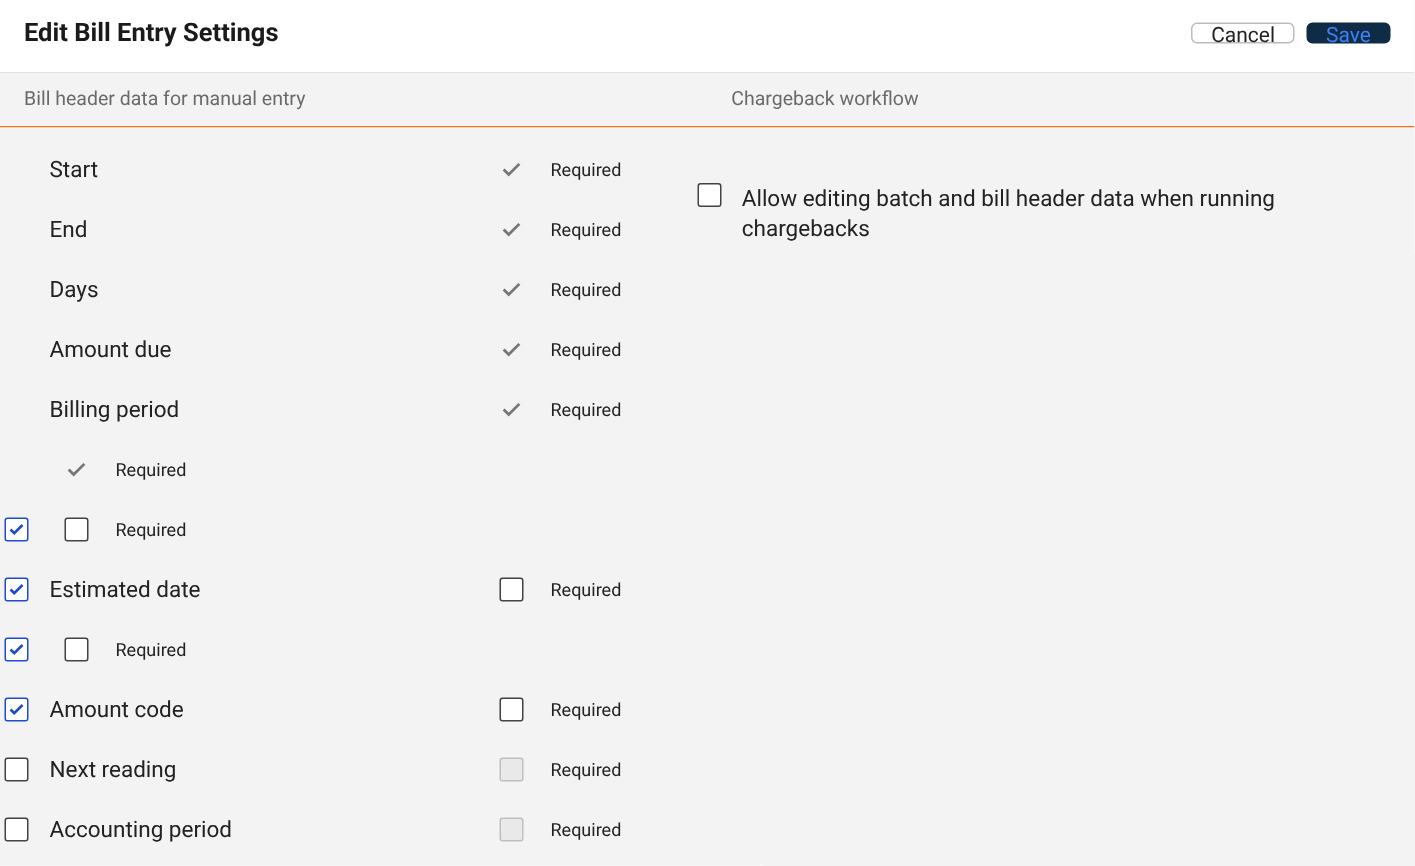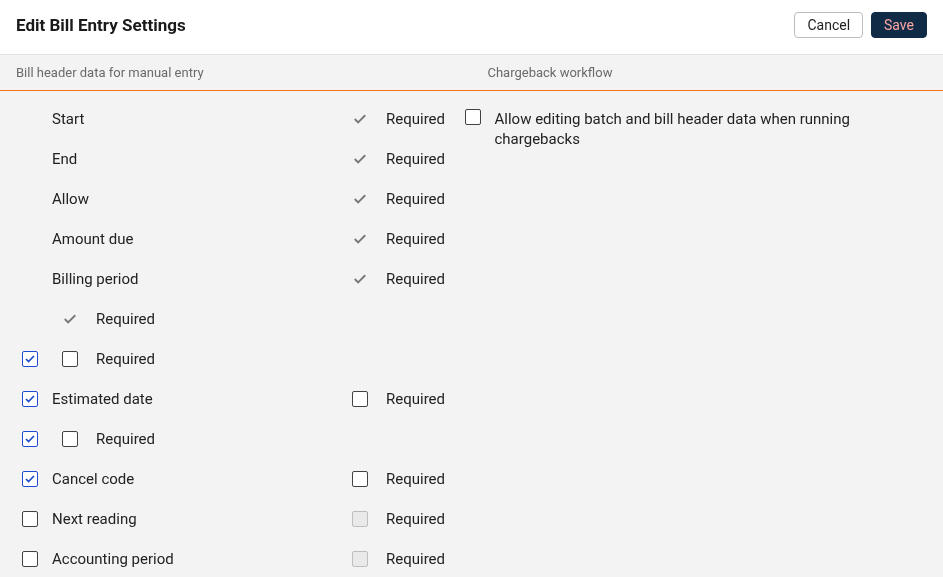--- a/index.html
+++ b/index.html
@@ -25,36 +25,36 @@
     font-size: 17px;
     font-weight: 700;
     margin: 0;
     color: #1a1a1a;
   }
   .header-actions {
     display: flex;
     gap: 8px;
   }
   .btn {
-    height: 26px;
+    height: 14px;
     padding: 0 12px;
     border-radius: 4px;
     font-size: 14px;
     cursor: pointer;
     font-family: inherit;
   }
   .btn-cancel {
     background: #fff;
     border: 1px solid #bcbcbc;
     color: #222;
   }
   .btn-save {
     background: #0f2b46;
     border: 1px solid #0f2b46;
-    color: #fca5a5;
+    color: #3b82f6;
   }
   .body {
     display: flex;
     background: #f3f3f3;
     height: calc(577px - 53px);
   }
   .col {
     flex: 1;
     padding: 0 0 0 0;
   }
@@ -69,21 +69,21 @@
     font-size: 13px;
     color: #6a6a6a;
   }
   .list {
     padding-top: 8px;
   }
   .row {
     display: flex;
     align-items: center;
     height: 40px;
-    padding-left: 22px;
+    padding-left: 3px;
   }
   .leftbox {
     width: 30px;
     display: flex;
     align-items: center;
     justify-content: flex-start;
   }
   .field-label {
     flex: 0 0 290px;
     font-size: 15px;
@@ -92,21 +92,21 @@
   .field-label.indent {
     padding-left: 0;
   }
   .req-col {
     width: 36px;
     display: flex;
     align-items: center;
     justify-content: center;
   }
   .req-label {
-    font-size: 15px;
+    font-size: 12px;
     color: #222;
     padding-left: 8px;
   }
   .checkbox {
     width: 16px;
     height: 16px;
     border: 1px solid #424242;
     border-radius: 2px;
     background: #fff;
     display: flex;
@@ -129,20 +129,21 @@
     height: 18px;
     color: #555;
   }
   .right-pane {
     padding: 18px 18px 0 4px;
   }
   .chargeback-row {
     display: flex;
     align-items: flex-start;
     gap: 14px;
+    margin-top: 19px;
   }
   .chargeback-label {
     font-size: 15px;
     line-height: 1.35;
     color: #222;
     max-width: 400px;
   }
 </style>
 </head>
 <body>
@@ -178,21 +179,21 @@
           <div class="field-label indent">End</div>
           <div class="req-col">
             <svg viewBox="0 0 24 24" class="checkmark-icon">
               <path fill="none" stroke="#777" stroke-width="2.5" d="M5 12l4.5 4.5L19 7"></path>
             </svg>
           </div>
           <div class="req-label">Required</div>
         </div>
         <div class="row">
           <div class="leftbox"></div>
-          <div class="field-label indent">Allow</div>
+          <div class="field-label indent">Days</div>
           <div class="req-col">
             <svg viewBox="0 0 24 24" class="checkmark-icon">
               <path fill="none" stroke="#777" stroke-width="2.5" d="M5 12l4.5 4.5L19 7"></path>
             </svg>
           </div>
           <div class="req-label">Required</div>
         </div>
         <div class="row">
           <div class="leftbox"></div>
           <div class="field-label indent">Amount due</div>
@@ -263,21 +264,21 @@
           <div class="req-label">Required</div>
         </div>
         <div class="row">
           <div class="leftbox">
             <div class="checkbox checked">
               <svg viewBox="0 0 24 24" width="12" height="12">
                 <path fill="none" stroke="#1e4bd1" stroke-width="3.5" d="M4 12l5 5 11-11"></path>
               </svg>
             </div>
           </div>
-          <div class="field-label">Cancel code</div>
+          <div class="field-label">Amount code</div>
           <div class="req-col">
             <div class="checkbox"></div>
           </div>
           <div class="req-label">Required</div>
         </div>
         <div class="row">
           <div class="leftbox">
             <div class="checkbox"></div>
           </div>
           <div class="field-label">Next reading</div>

